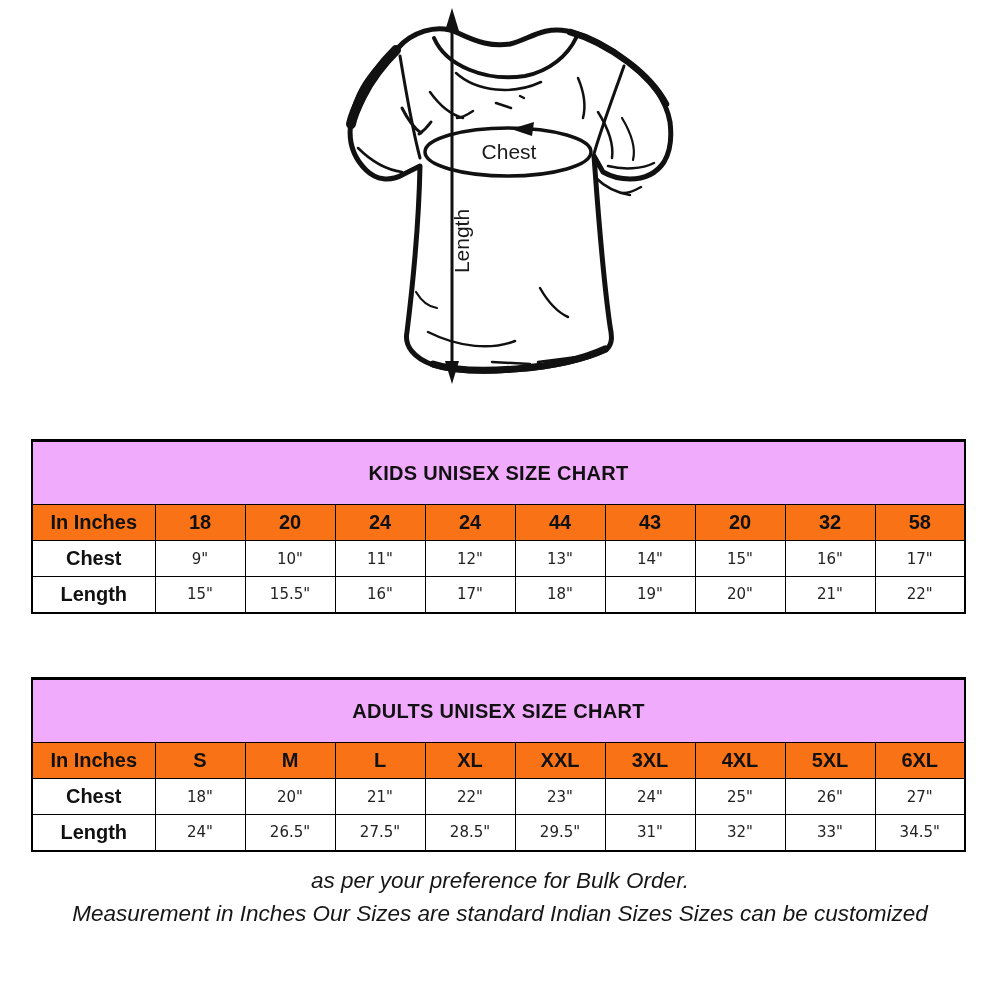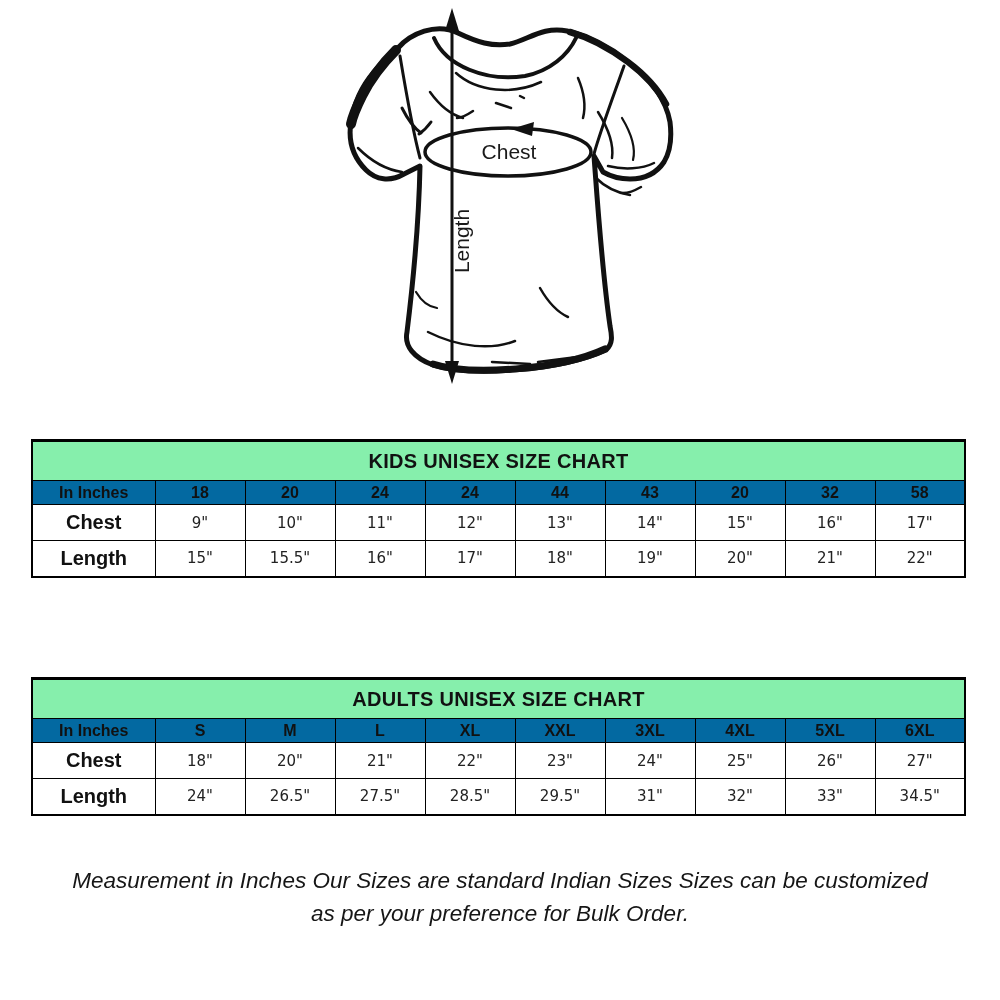--- a/index.html
+++ b/index.html
@@ -16,24 +16,24 @@
   
   .size-table {
     position:absolute; left:31px; width:935px;
     border-collapse:collapse; table-layout:fixed;
     border:2px solid #000; border-top:3px solid #000;
   }
   #kids-table   { top:439px; }
   #adults-table { top:677px; }
   .size-table td, .size-table th { border:1.5px solid #000; text-align:center; vertical-align:middle; }
   .title-cell {
-    height:40px; font-size:20px; font-weight:bold; letter-spacing:.3px;
-    background:#86efac; border-bottom:2px solid #000;
-  }
-  .hdr-row td { background:#0369a1; height:24px; font-size:16px; font-weight:bold; }
+    height:64px; font-size:20px; font-weight:bold; letter-spacing:.3px;
+    background:#f0abfc; border-bottom:2px solid #000;
+  }
+  .hdr-row td { background:#f97316; height:36px; font-size:20px; font-weight:bold; }
   .label-cell { font-size:20px; font-weight:bold; background:#fff; height:36px; }
   .data-cell  {
     font-size:15px; font-family:"DejaVu Sans", sans-serif; color:#222;
     background:#fff; height:36px;
   }
 
   
   .footer-note {
     position:absolute; top:864px; left:0; width:1000px;
     text-align:center; font-style:italic; font-size:22.5px; line-height:33px; color:#161616;
@@ -216,17 +216,17 @@
       <td class="data-cell">29.5"</td>
       <td class="data-cell">31"</td>
       <td class="data-cell">32"</td>
       <td class="data-cell">33"</td>
       <td class="data-cell">34.5"</td>
     </tr>
   </tbody>
     </table>
 
   <div class="footer-note">
+    <div>as per your preference for Bulk Order.</div>
     <div>Measurement in Inches Our Sizes are standard Indian Sizes Sizes can be customized</div>
-    <div>as per your preference for Bulk Order.</div>
   </div>
 
 </div>
 
 </body></html>

